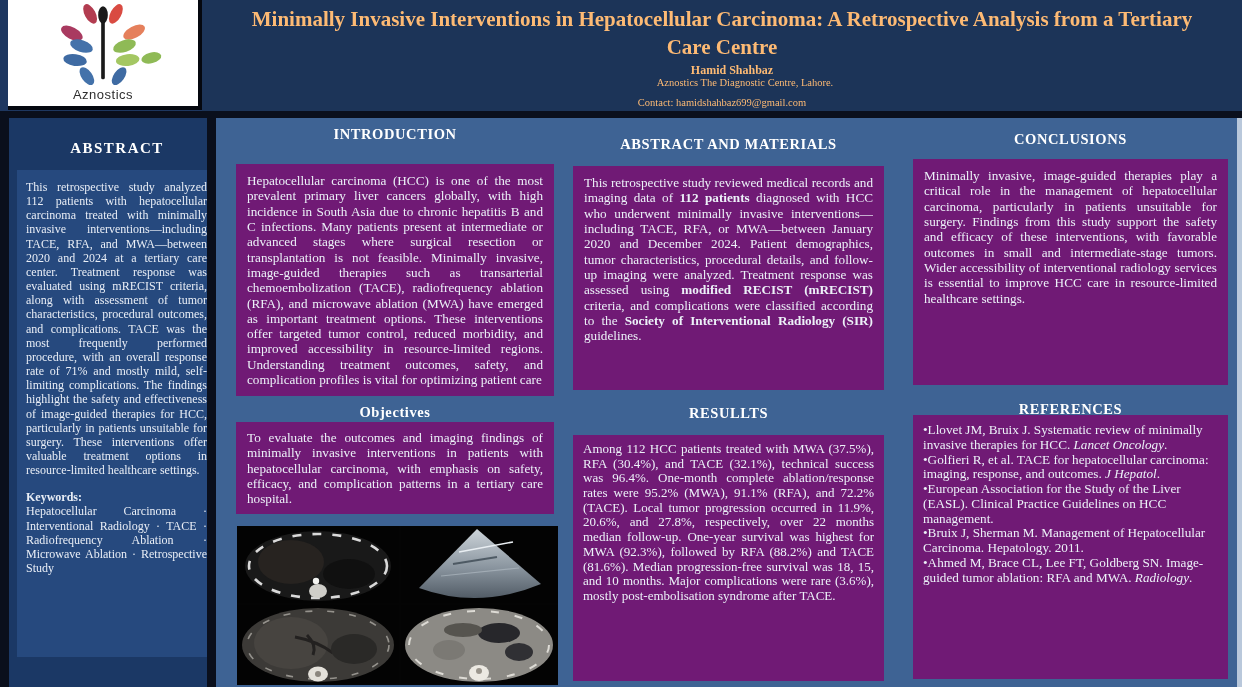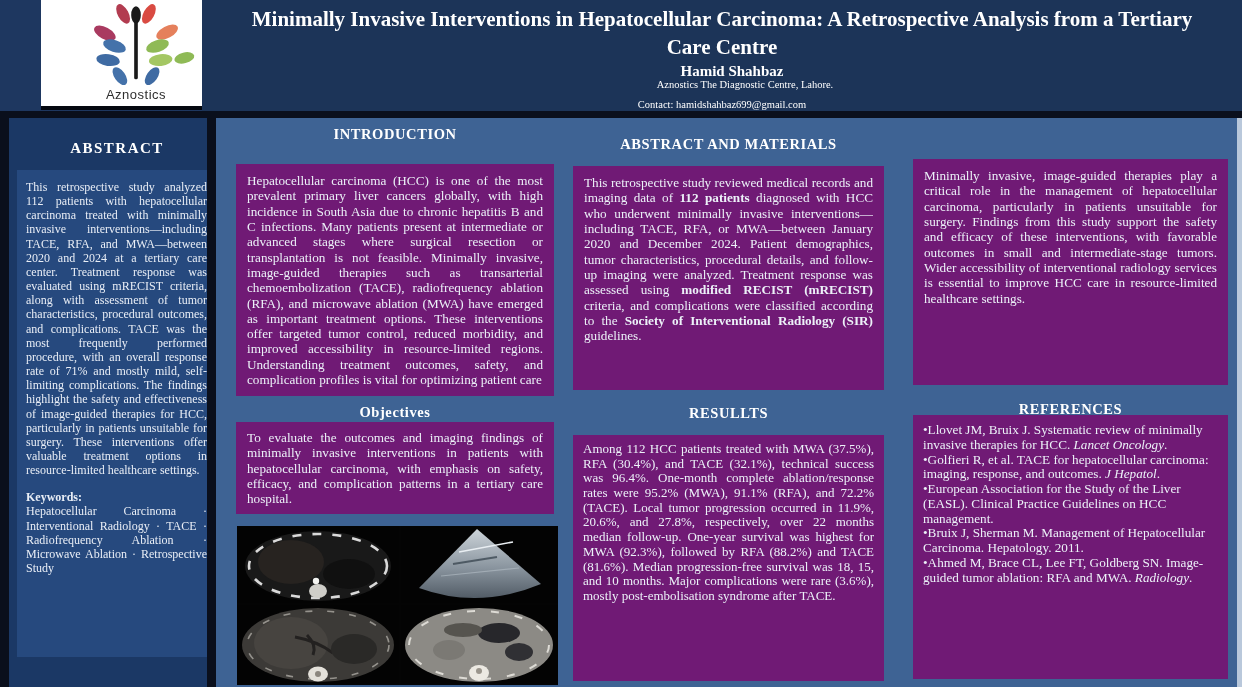--- a/index.html
+++ b/index.html
@@ -4,29 +4,29 @@
 <style>
   html,body { margin:0; padding:0; background:#0c1524; }
   .poster {
     position:relative; width:1242px; height:687px; overflow:hidden;
     background:#1e3760; font-family:"Liberation Serif", serif;
   }
   
   .logo-box {
     position:absolute; left:8px; top:0; width:194px; height:110px;
     background:#ffffff; border-right:4px solid #05080f; border-bottom:4px solid #05080f;
-    box-sizing:border-box; display:flex; flex-direction:column; align-items:center; justify-content:center;margin-left:33px;
+    box-sizing:border-box; display:flex; flex-direction:column; align-items:center; justify-content:center;
   }
   .brand { font-family:"Liberation Sans", sans-serif; font-size:13px; color:#2e2e2e; letter-spacing:.5px; margin-top:1px; }
   .header {
     position:absolute; left:202px; top:0; width:1040px; height:111px;
-    background:#1c3458; color:#ffffff; text-align:center;
+    background:#1c3458; color:#fdba74; text-align:center;
   }
   .title { font-size:21px; font-weight:bold; line-height:1.35; padding:5px 36px 0 36px; }
-  .author { font-size:15px; font-weight:bold; margin-top:1px;padding-left:20px; }
+  .author { font-size:12px; font-weight:bold; margin-top:1px;padding-left:20px; }
   .affiliation { font-size:10.5px; margin-top:-1px;padding-left:46px; }
   .contact { font-size:10.5px; margin-top:9px; }
   .header-divider { position:absolute; left:0; top:111px; width:1242px; height:7px; background:#0a0f1c; }
 
   
   .sidebar {
     position:absolute; left:0; top:118px; width:225px; height:569px;
     background:#1b3865; border-left:9px solid #0a0f1c; box-sizing:border-box;
   }
   .sidebar-divider { position:absolute; left:207px; top:118px; width:9px; height:569px; background:#0a0f1c; }
@@ -170,20 +170,21 @@
     </div>
 
     <div class="col col-methods">
       <div class="sec-heading" style="top:18px;">ABSTRACT AND MATERIALS</div>
       <div class="text-box" style="top:48px; height:224px;"><span>This retrospective study reviewed medical records and imaging data of </span><span style="font-weight: bold;">112 patients</span><span> diagnosed with HCC who underwent minimally invasive interventions—including TACE, RFA, or MWA—between January 2020 and December 2024. Patient demographics, tumor characteristics, procedural details, and follow-up imaging were analyzed. Treatment response was assessed using </span><span style="font-weight: bold;">modified RECIST (mRECIST)</span><span> criteria, and complications were classified according to the </span><span style="font-weight: bold;">Society of Interventional Radiology (SIR)</span><span> guidelines.</span></div>
       <div class="sec-heading" style="top:287px;">RESULLTS</div>
       <div class="text-box" style="top:317px; height:246px; font-size:13px; line-height:1.13; padding:7px 10px;">Among 112 HCC patients treated with MWA (37.5%), RFA (30.4%), and TACE (32.1%), technical success was 96.4%. One-month complete ablation/response rates were 95.2% (MWA), 91.1% (RFA), and 72.2% (TACE). Local tumor progression occurred in 11.9%, 20.6%, and 27.8%, respectively, over 22 months median follow-up. One-year survival was highest for MWA (92.3%), followed by RFA (88.2%) and TACE (81.6%). Median progression-free survival was 18, 15, and 10 months. Major complications were rare (3.6%), mostly post-embolisation syndrome after TACE.</div>
     </div>
 
     <div class="col col-concl">
+      <div class="sec-heading" style="top:13px;">CONCLUSIONS</div>
       <div class="text-box" style="top:41px; height:226px;">Minimally invasive, image-guided therapies play a critical role in the management of hepatocellular carcinoma, particularly in patients unsuitable for surgery. Findings from this study support the safety and efficacy of these interventions, with favorable outcomes in small and intermediate-stage tumors. Wider accessibility of interventional radiology services is essential to improve HCC care in resource-limited healthcare settings.</div>
       <div class="sec-heading" style="top:283px;">REFERENCES</div>
       <div class="text-box refs" style="top:297px; height:264px;">
           <div class="ref-line"><span>•Llovet JM, Bruix J. Systematic review of minimally invasive therapies for HCC. </span><span style="font-style: italic;">Lancet Oncology</span><span>.</span></div>
           <div class="ref-line"><span>•Golfieri R, et al. TACE for hepatocellular carcinoma: imaging, response, and outcomes. </span><span style="font-style: italic;">J Hepatol</span><span>.</span></div>
           <div class="ref-line"><span>•European Association for the Study of the Liver (EASL). Clinical Practice Guidelines on HCC management.</span></div>
           <div class="ref-line"><span>•Bruix J, Sherman M. Management of Hepatocellular Carcinoma. </span><span style="">Hepatology</span><span>. 2011.</span></div>
           <div class="ref-line"><span>•Ahmed M, Brace CL, Lee FT, Goldberg SN. Image-guided tumor ablation: RFA and MWA. </span><span style="font-style: italic;">Radiology</span><span>.</span></div>
         </div>
     </div>

